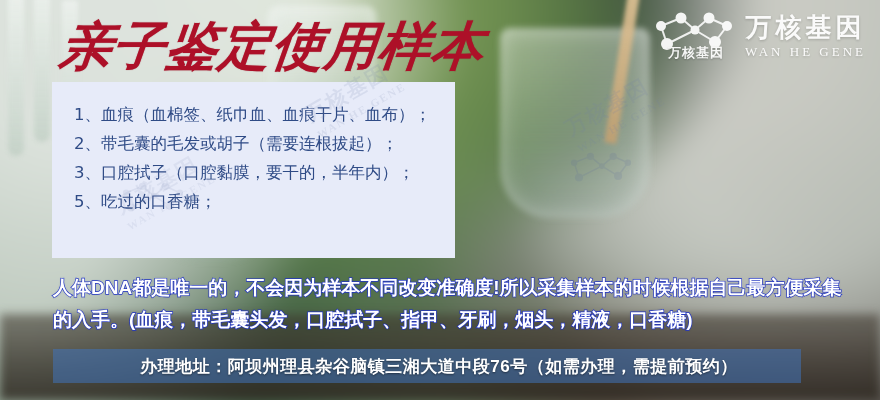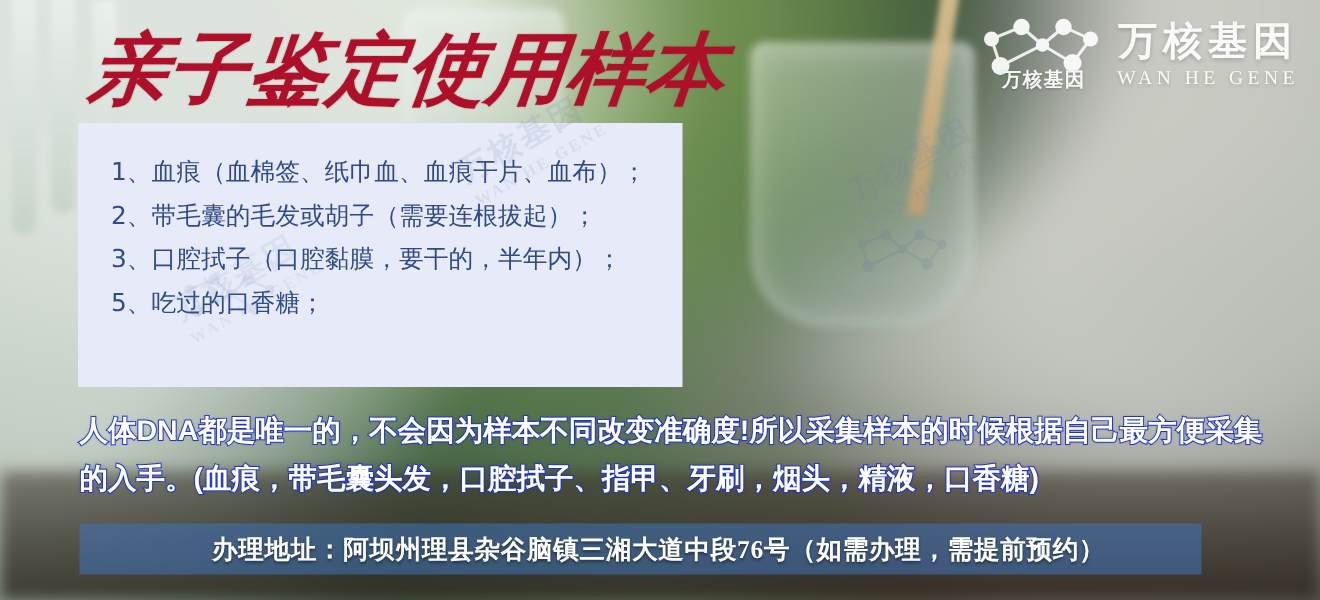--- a/index.html
+++ b/index.html
@@ -157,21 +157,21 @@
   .para div{white-space:nowrap;}
 
   
   .addr{
     position:absolute;left:53px;top:349px;width:748px;height:34px;
     background:rgba(63,114,186,.55);
     display:flex;align-items:center;justify-content:center;
   }
   .addr span{
     color:#ffffff;font-size:17px;font-weight:bold;letter-spacing:.5px;
-    font-family:Liberation Serif, serif;
+    font-family:Liberation Sans, sans-serif;
     text-shadow:0 1px 2px rgba(0,0,0,.45);
     white-space:nowrap;
     margin-left:24px;
   }
 </style>
 </head>
 <body>
 
 <div id="poster">
 

